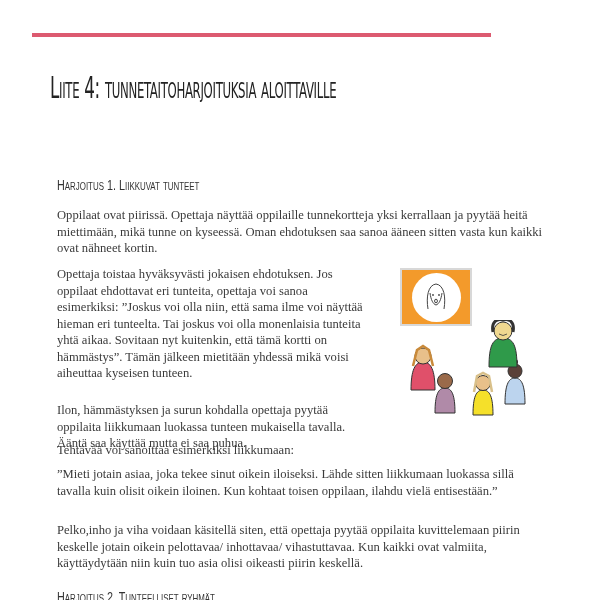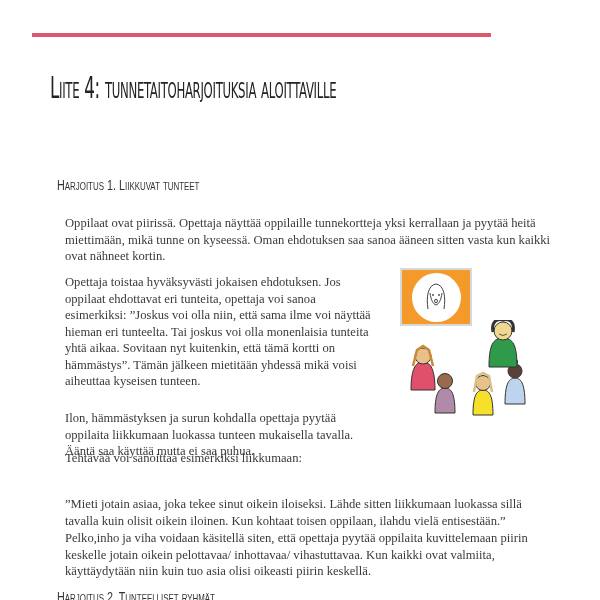--- a/index.html
+++ b/index.html
@@ -1,20 +1,20 @@
 <!DOCTYPE html>
 <html><head>
   <meta charset="utf-8">
   <style>
     html, body { margin: 0; padding: 0; background: #ffffff; }
     body { width: 600px; height: 600px; overflow: hidden; position: relative; font-family: "Liberation Serif", "DejaVu Serif", serif; color: #3a3a3a; }
     .top-rule { position: absolute; left: 32px; top: 33px; width: 459px; height: 4px; background: #dc5a70; }
     .title { position: absolute; left: 50px; top: 70px; margin: 0; font-family: "DejaVu Sans Condensed", "Liberation Sans Narrow", "Liberation Sans", sans-serif; font-weight: normal; font-size: 30px; letter-spacing: -0.5px; color: #222; font-variant: small-caps; transform: scaleX(0.62); transform-origin: left top; white-space: nowrap; }
     .h2 { position: absolute; left: 57px; margin: 0; font-family: "Liberation Sans Narrow", "Liberation Sans", sans-serif; font-weight: normal; font-size: 15px; color: #333; font-variant: small-caps; transform: scaleX(0.72); transform-origin: left top; white-space: nowrap; }
-    .p { position: absolute; left: 57px; margin: 8px; font-size: 12.6px; line-height: 16.5px; color: #3a3a3a; }
+    .p { position: absolute; left: 57px; margin: 0; font-size: 12.6px; line-height: 16.5px; color: #3a3a3a; }
     .card { position: absolute; left: 400px; top: 268px; width: 72px; height: 58px; background: #f39a2b; border: 2px solid #d8d8d8; box-sizing: border-box; }
     .card .circle { position: absolute; left: 10px; top: 3px; width: 49px; height: 49px; border-radius: 50%; background: #fff; }
     .people { position: absolute; left: 405px; top: 320px; width: 140px; height: 100px; }
   </style>
 </head>
 <body>
 
 <div class="top-rule"></div>
 
 <h1 class="title">Liite 4: tunnetaitoharjoituksia aloittaville</h1>
@@ -67,17 +67,17 @@
     <circle cx="98" cy="11" r="9" fill="#f0d890" stroke="#333" stroke-width="1"></circle>
     <path d="M88 12 C86 2 92 -2 98 0 C104 -2 110 2 108 12" fill="none" stroke="#333" stroke-width="3"></path>
     <path d="M94 14 Q98 17 102 14" fill="none" stroke="#333" stroke-width="0.8"></path>
   </g>
 </svg>
 
 <p class="p" style="top:402px; width:312px;">Ilon, hämmästyksen ja surun kohdalla opettaja pyytää oppilaita liikkumaan luokassa tunteen mukaisella tavalla. Ääntä saa käyttää mutta ei saa puhua.</p>
 
 <p class="p" style="top:442px; width:400px;">Tehtävää voi sanoittaa esimerkiksi liikkumaan:</p>
 
-<p class="p" style="top:488px; width:490px;">”Mieti jotain asiaa, joka tekee sinut oikein iloiseksi. Lähde sitten liikkumaan luokassa sillä tavalla kuin olisit oikein iloinen. Kun kohtaat toisen oppilaan, ilahdu vielä entisestään.”</p>
+<p class="p" style="top:466px; width:490px;">”Mieti jotain asiaa, joka tekee sinut oikein iloiseksi. Lähde sitten liikkumaan luokassa sillä tavalla kuin olisit oikein iloinen. Kun kohtaat toisen oppilaan, ilahdu vielä entisestään.”</p>
 
 <p class="p" style="top:522px; width:500px;">Pelko,inho ja viha voidaan käsitellä siten, että opettaja pyytää oppilaita kuvittelemaan piirin keskelle jotain oikein pelottavaa/ inhottavaa/ vihastuttavaa. Kun kaikki ovat valmiita, käyttäydytään niin kuin tuo asia olisi oikeasti piirin keskellä.</p>
 
 <h2 class="h2" style="top:588px;">Harjoitus 2. Tunteelliset ryhmät</h2>
 
 </body></html>

